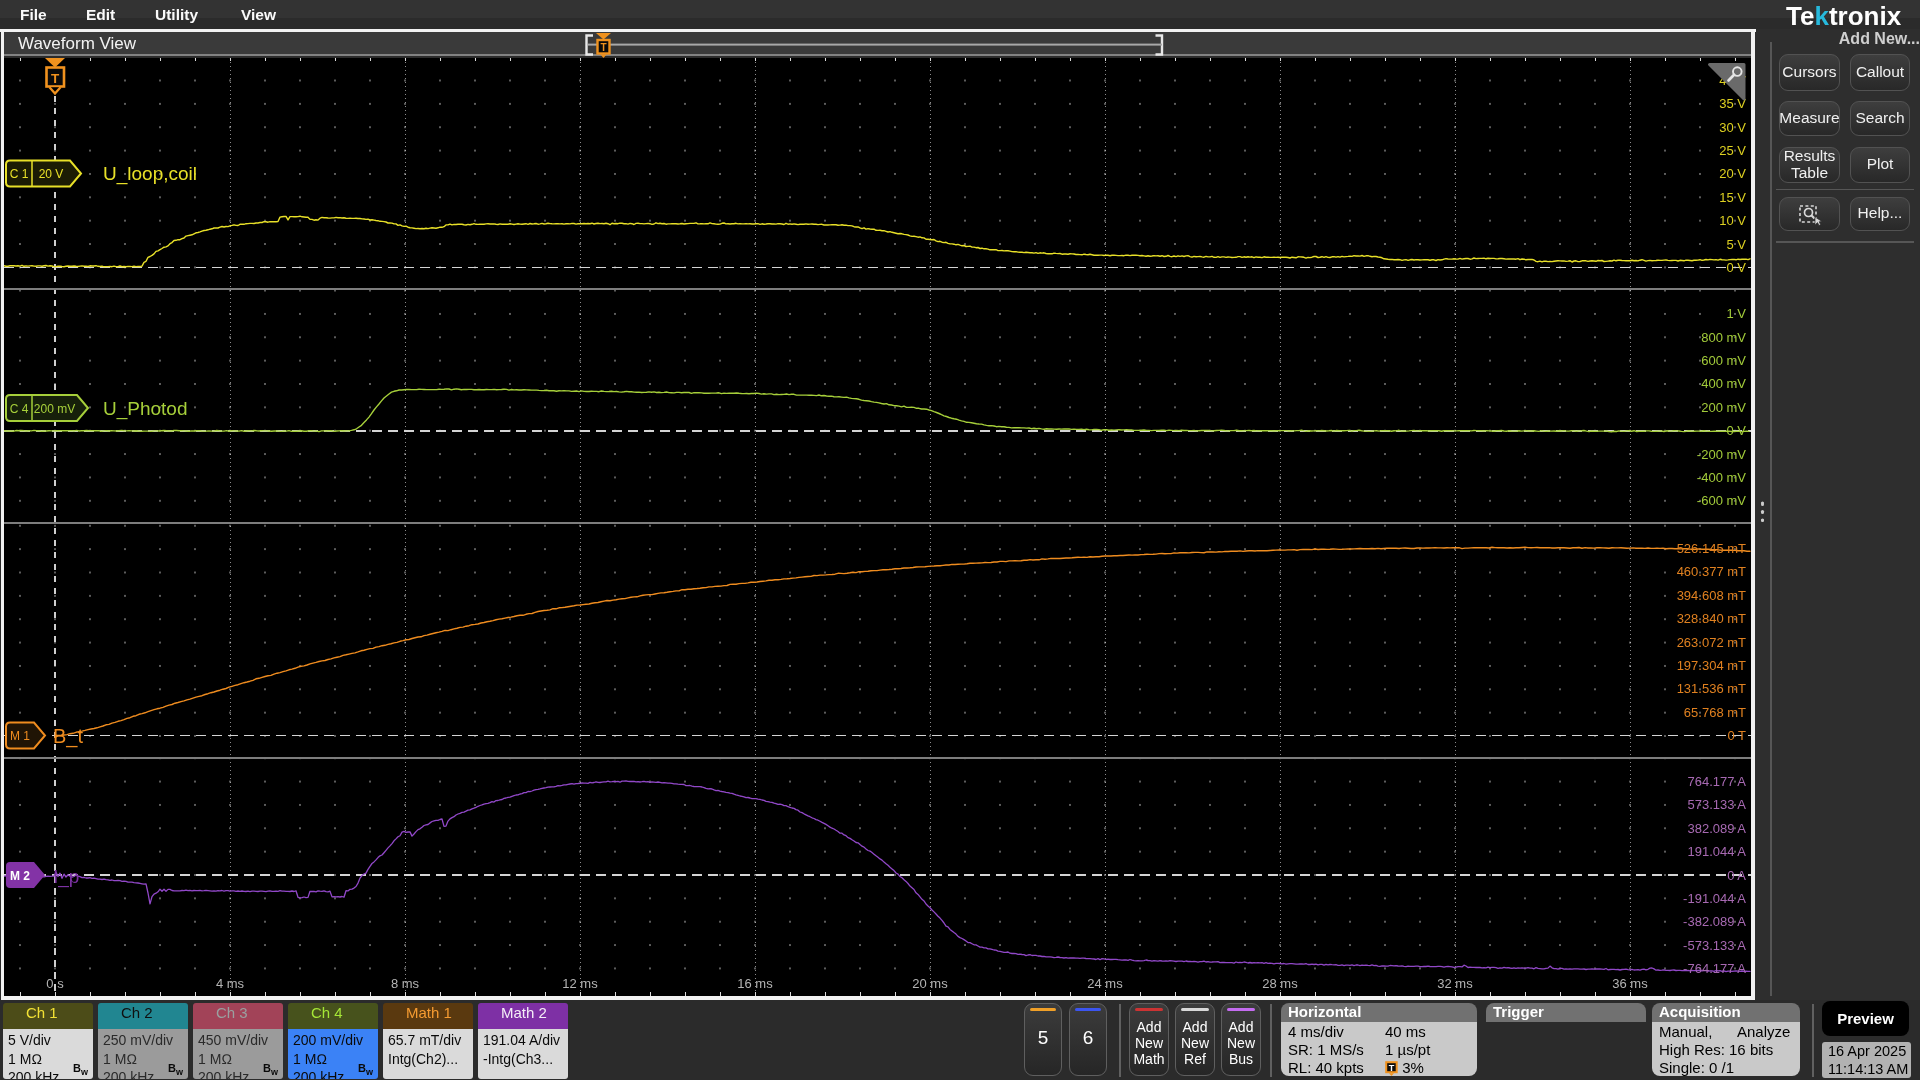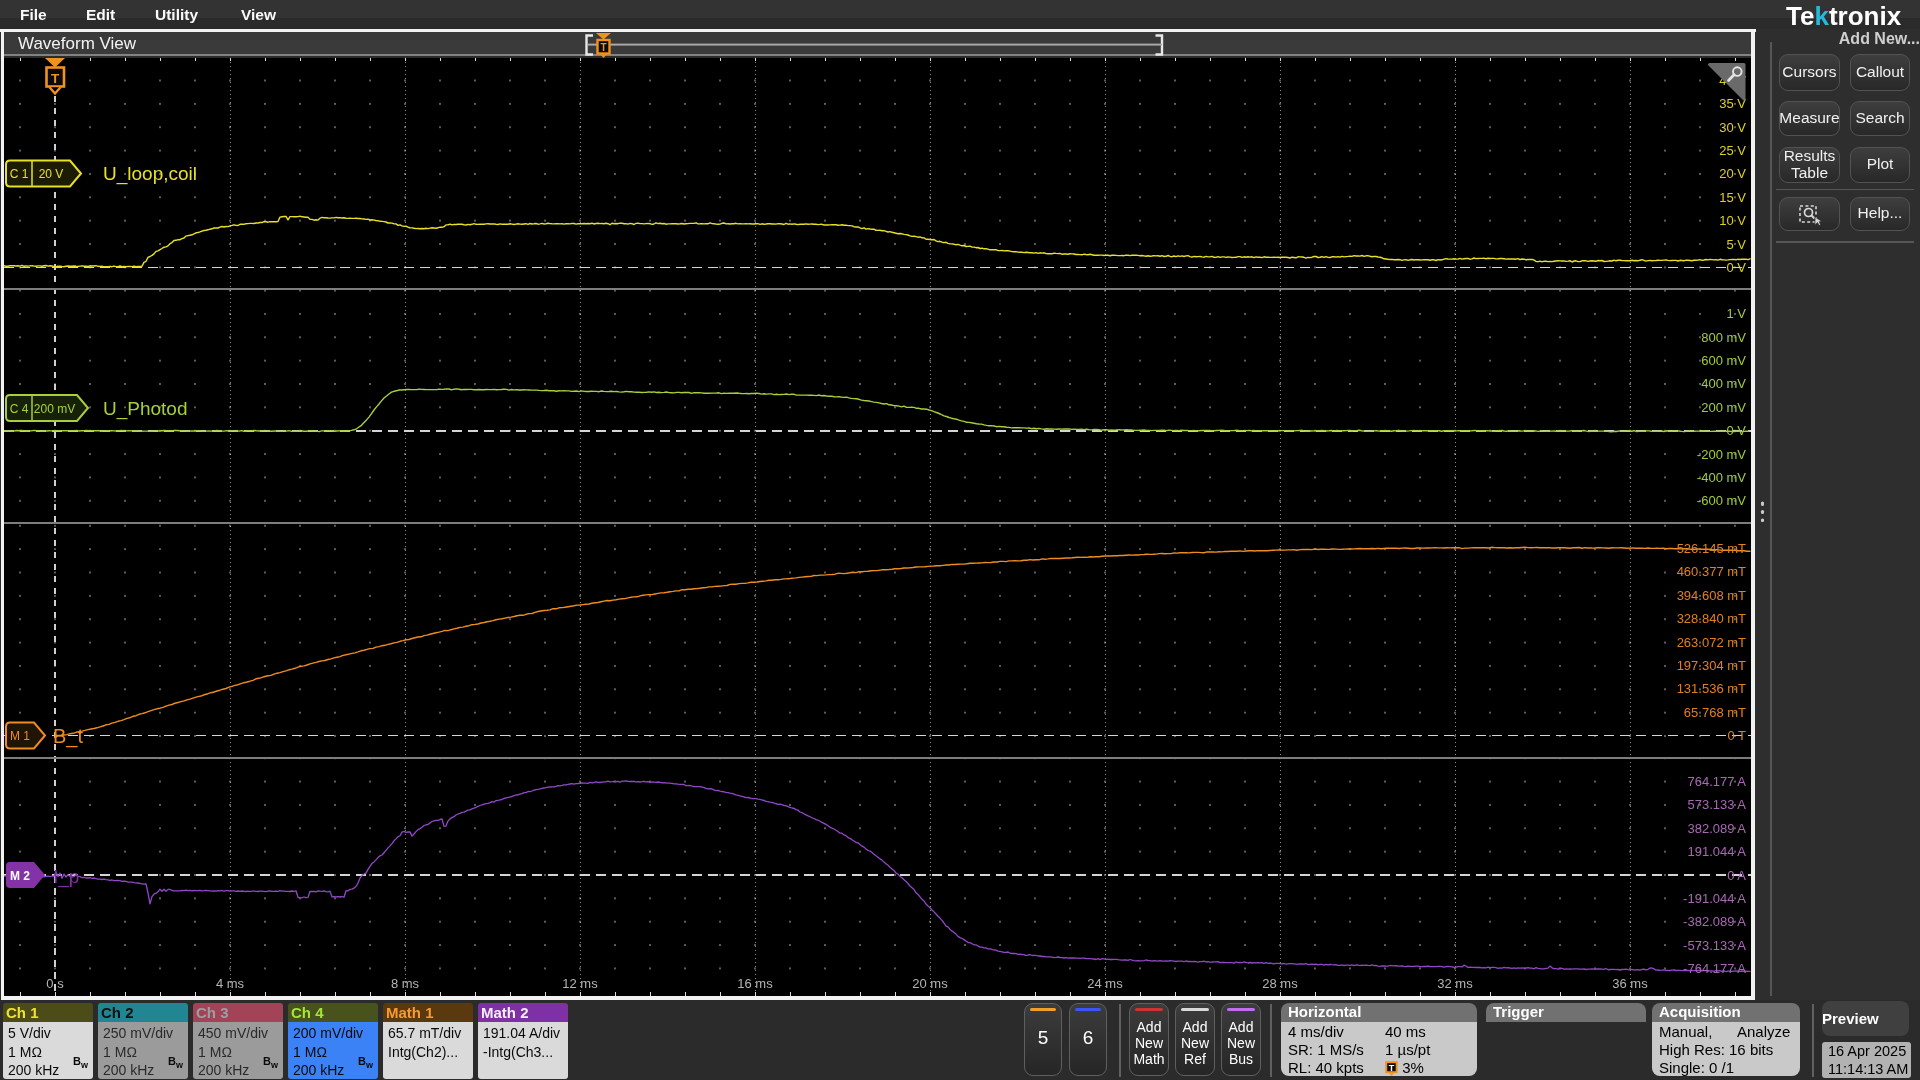--- a/index.html
+++ b/index.html
@@ -23,33 +23,33 @@
 .divider{left:4px;width:1747px;height:2px;background:#7d7d7d}
 svg text{font-family:"Liberation Sans",sans-serif}
 .rpanel{left:1755px;top:29px;width:165px;height:971px;background:#2e2e2e}
 .rpdiv{left:1770px;top:42px;width:1.5px;height:954px;background:#565656}
 .addnew{left:1772px;top:30px;width:148px;text-align:right;color:#cfcfcf;font-size:16px;font-weight:bold}
 .pbtn{background:linear-gradient(180deg,#3e3e3e 0%,#323232 55%,#282828 100%);border:1px solid #525252;border-radius:9px;color:#f0f0f0;font-size:15.5px;text-align:center;display:flex;align-items:center;justify-content:center;line-height:16.5px}
 .psep{left:1776px;width:138px;height:1.5px;background:#565656}
 .dots3 div{width:3px;height:3px;border-radius:50%;background:#cccccc;margin:5px 0}
 .bbar{left:0;top:1000px;width:1920px;height:80px;background:#2b2b2b}
 .chbadge{top:1003px;width:90px;height:76px;border-radius:3px;overflow:hidden}
-.chbadge .hd{height:19px;font-size:15px;font-weight:bold;padding-left:3px;line-height:19px}
+.chbadge .hd{height:26px;font-size:15px;font-weight:normal;padding-left:23px;line-height:19px}
 .chbadge .bd{height:57px;font-size:14px;line-height:18.6px;padding-left:5px;padding-top:2px;color:#0a0a0a;position:relative}
 .bw{position:absolute;right:5px;bottom:4px;font-size:11px;font-weight:bold;color:#0a0a0a}
 .bw sub{font-size:9px}
 .nbtn{top:1003px;height:73px;background:linear-gradient(180deg,#3c3c3c,#262626);border:1px solid #5f5f5f;border-radius:9px;color:#fff;text-align:center;position:absolute}
 .nbtn .cl{position:absolute;left:5px;right:5px;top:4px;height:3px;border-radius:1.5px}
 .bsep{top:1004px;width:2px;height:73px;background:#606060}
 .panel{top:1003px;height:73px;border-radius:8px;overflow:hidden;position:absolute}
 .panel .hd{height:18.5px;background:#717171;color:#fff;font-size:15px;font-weight:bold;padding-left:7px;line-height:18.5px}
 .panel .bd{height:54.5px;background:#c9c9c9;color:#000;font-size:15px;padding:1px 7px 0 7px;line-height:18px;position:relative}
 .prow{position:relative;height:18px}
 .prow .r{position:absolute;left:97px;top:0}
-.preview{left:1822px;top:1000.5px;width:87px;height:35px;background:#404040;border-radius:8px;color:#fff;font-weight:bold;font-size:15px;text-align:left;line-height:35px}
+.preview{left:1822px;top:1000.5px;width:87px;height:35px;background:#000000;border-radius:8px;color:#fff;font-weight:bold;font-size:15px;text-align:center;line-height:35px}
 .datebox{left:1822px;top:1042px;width:89px;height:36px;background:#b2b2b2;border-radius:3px;color:#000;font-size:14.5px;line-height:17.5px;padding-left:6px;padding-top:1px}
 </style></head>
 <body>
 <div class="abs menubar">
  <span style="left:20px">File</span>
  <span style="left:86px">Edit</span>
  <span style="left:155px">Utility</span>
  <span style="left:241px">View</span>
 </div>
 <div class="abs logo">Te<i>k</i>tronix</div>

